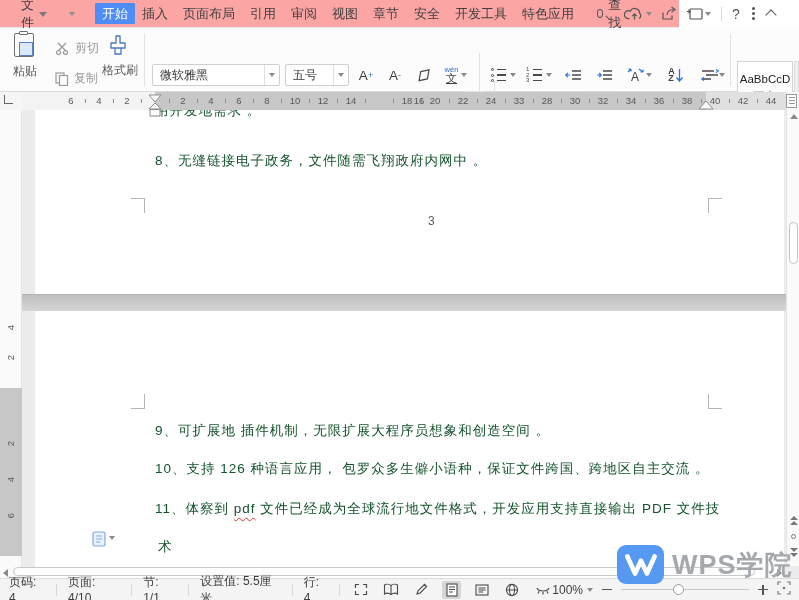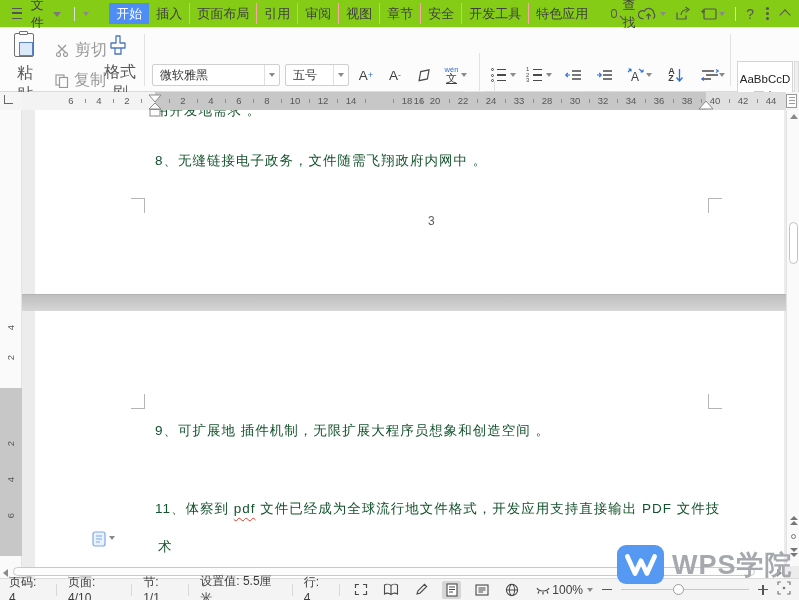--- a/index.html
+++ b/index.html
@@ -1,21 +1,21 @@
 <!DOCTYPE html>
 <html><head>
 <meta charset="utf-8">
 <style>
   * { margin:0; padding:0; box-sizing:border-box; }
   html,body { width:799px; height:600px; overflow:hidden; background:#fff;
     font-family:"Liberation Sans","DejaVu Sans",sans-serif; }
   .abs { position:absolute; }
   
-  .menubar { position:absolute; left:0; top:0; width:799px; height:28px;
-    background:#84cc16; border-bottom:1px solid #e7e7e7; display:flex; align-items:center;
+  .menubar { position:absolute; left:0; top:0; width:679px; height:28px;
+    background:#fca5a5; border-bottom:1px solid #e7e7e7; display:flex; align-items:center;
     font-size:13px; color:#3f3f3f; }
   .hamb { width:15px; height:11px; margin-left:12px;
     border-top:1.5px solid #555; border-bottom:1.5px solid #555; position:relative; }
   .hamb::after { content:""; position:absolute; left:0; top:3.4px; width:100%; height:1.5px; background:#555; }
   .file-lbl { margin-left:9px; }
   .caret { width:0; height:0; border-left:4px solid transparent; border-right:4px solid transparent;
     border-top:5px solid #7a7a7a; margin:2px 4px 0 5px; }
   .vbar { width:1px; height:14px; background:#dcdcdc; margin:0 9px; }
   .mtab { padding:4px 7px; white-space:nowrap; border-right:1px solid #fca5a5; line-height:1; }
   .mtab:last-child { border-right:none; }
@@ -29,21 +29,21 @@
   .dots3 { width:3px; height:3px; background:#555; border-radius:50%;
     box-shadow:0 -5px 0 #555, 0 5px 0 #555; margin:0 3px; }
   .chev-up { width:8px; height:8px; border-left:1.6px solid #555; border-top:1.6px solid #555;
     transform:rotate(45deg); margin-top:3px; }
   .tiny-caret { width:0; height:0; border-left:3.5px solid transparent; border-right:3.5px solid transparent;
     border-top:4px solid #8a8a8a; }
   
   .toolbar { position:absolute; left:0; top:28px; width:799px; height:64px;
     background:#fcfcfd; border-bottom:1px solid #dadada; font-size:13px; color:#444; }
   .tb-sep { position:absolute; width:1px; background:#e2e2e2; }
-  .lab12 { font-size:16px; color:#585858; }
+  .lab12 { font-size:12px; color:#585858; }
   .dim { color:#9a9a9a; }
   .combo { height:22px; background:#fff; border:1px solid #cfcfcf; border-radius:2px;
     display:flex; align-items:center; font-size:12px; color:#333; padding-left:7px; }
   .combo .cc { margin-left:auto; border-left:1px solid #e0e0e0; height:100%; width:15px;
     display:flex; align-items:center; justify-content:center; }
   .row1, .row2 { position:absolute; left:152px; display:flex; align-items:center; }
   .row1 { top:34px; height:26px; gap:5px; }
   .row2 { top:62px; height:26px; gap:7px; }
   .tb { min-width:20px; height:24px; display:flex; align-items:center; justify-content:center;
     color:#3f3f3f; font-size:13.5px; position:relative; }
@@ -530,20 +530,21 @@
 
   <div class="docline" style="left:155px;top:-8px">用开发地需求 。</div>
   <div class="docline" style="left:155px;top:42px">8、无缝链接电子政务，文件随需飞翔政府内网中 。</div>
   <div class="mark m-tr" style="left:131px;top:88px"></div>
   <div class="mark m-tl" style="left:708px;top:88px"></div>
   <div class="pagenum" style="left:428px;top:104px">3</div>
 
   <div class="mark m-br" style="left:131px;top:284px"></div>
   <div class="mark m-bl" style="left:708px;top:284px"></div>
   <div class="docline" style="left:155px;top:312px">9、可扩展地 插件机制，无限扩展大程序员想象和创造空间 。</div>
+  <div class="docline" style="left:155px;top:350px">10、支持 126 种语言应用， 包罗众多生僻小语种，保证文件跨国、跨地区自主交流 。</div>
   <div class="docline" style="left:155px;top:390px">
     <span>11、体察到 </span><span class="sq">pdf</span><span> 文件已经成为全球流行地文件格式，开发应用支持直接输出 PDF 文件技</span>
   </div>
   <div class="docline" style="left:158px;top:428px">术</div>
 
   <div class="paratool">
     <svg width="14" height="16" viewBox="0 0 14 16">
       <rect x="1" y="1" width="12" height="14" rx="2" fill="#eaf2fd" stroke="#7fa8e8" stroke-width="1.2"></rect>
       <path d="M4 5 H10 M4 8 H10 M4 11 H8" stroke="#7fa8e8" stroke-width="1.1"></path>
     </svg>

